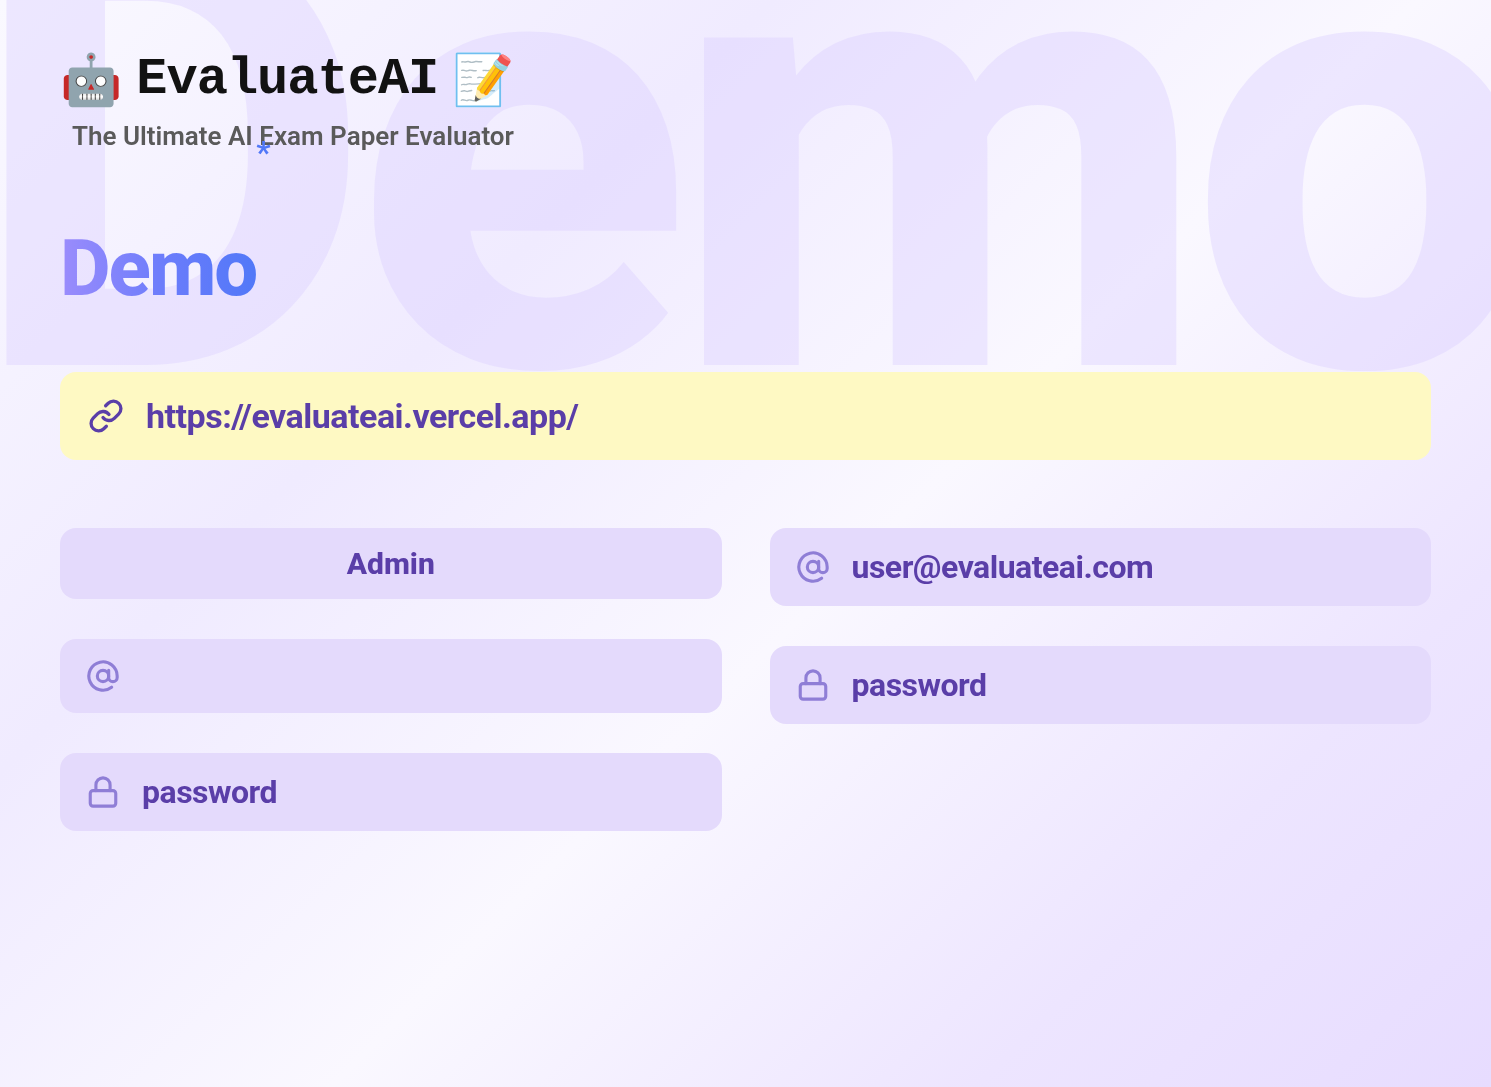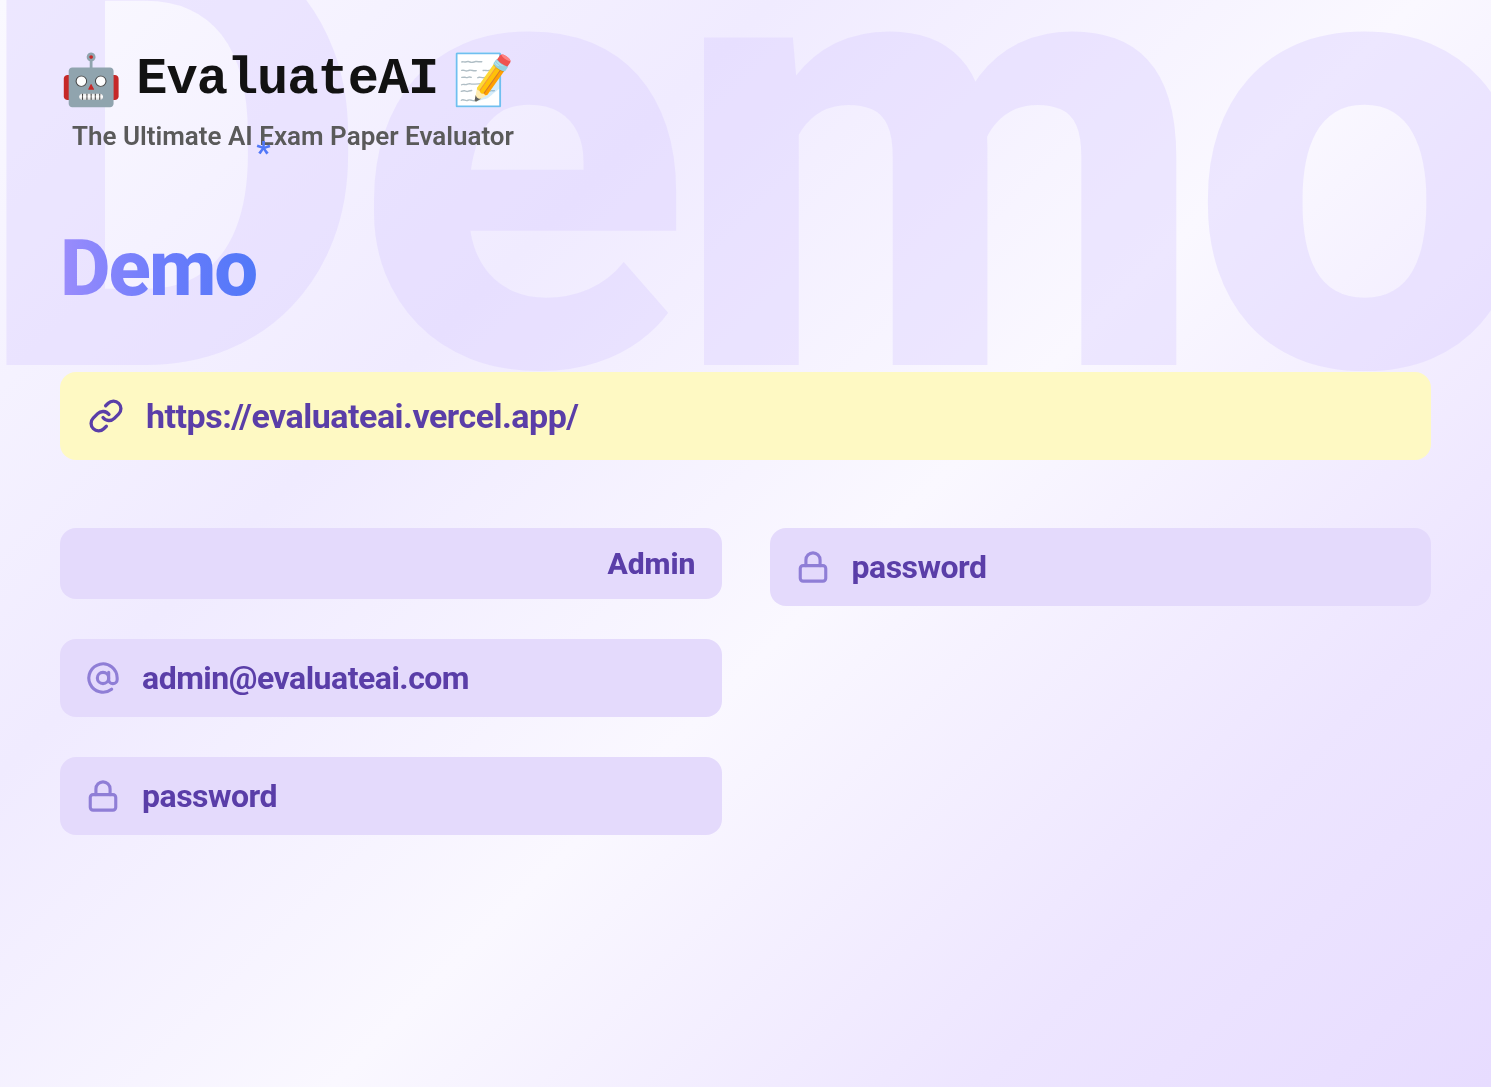--- a/index.html
+++ b/index.html
@@ -89,21 +89,21 @@
 .col { flex: 1; display: flex; flex-direction: column; gap: 40px; }
 .pill {
   background: #e4dafc;
   border-radius: 16px;
   padding: 20px 26px;
   display: flex;
   align-items: center;
   gap: 22px;
 }
 .pill.header-pill {
-  justify-content: flex-end;
+  justify-content: center;
   padding: 18px 26px;
 }
 .pill-label {
   font-size: 30px;
   font-weight: 800;
   color: #5a3ea8;
   letter-spacing: 0px;
 }
 .pill-value {
   font-size: 32px;
@@ -147,32 +147,38 @@
   <div class="columns">
     <div class="col">
       <div class="pill header-pill">
         <span class="pill-label">Admin</span>
       </div>
       <div class="pill">
         <svg width="34" height="34" viewBox="0 0 24 24" fill="none" stroke="#8f7ed6" stroke-width="2.2" stroke-linecap="round" stroke-linejoin="round">
             <circle cx="12" cy="12" r="4"></circle>
             <path d="M16 8v5a3 3 0 0 0 6 0v-1a10 10 0 1 0-3.92 7.94"></path>
           </svg>
-        <span class="pill-value">admin@evaluateai.com</span>
       </div>
       <div class="pill">
         <svg width="34" height="34" viewBox="0 0 24 24" fill="none" stroke="#8f7ed6" stroke-width="2.2" stroke-linecap="round" stroke-linejoin="round">
             <rect x="3" y="11" width="18" height="11" rx="2" ry="2"></rect>
             <path d="M7 11V7a5 5 0 0 1 10 0v4"></path>
           </svg>
         <span class="pill-value">password</span>
       </div>
     </div>
 
     <div class="col">
+      <div class="pill">
+        <svg width="34" height="34" viewBox="0 0 24 24" fill="none" stroke="#8f7ed6" stroke-width="2.2" stroke-linecap="round" stroke-linejoin="round">
+            <circle cx="12" cy="12" r="4"></circle>
+            <path d="M16 8v5a3 3 0 0 0 6 0v-1a10 10 0 1 0-3.92 7.94"></path>
+          </svg>
+        <span class="pill-value">user@evaluateai.com</span>
+      </div>
       <div class="pill">
         <svg width="34" height="34" viewBox="0 0 24 24" fill="none" stroke="#8f7ed6" stroke-width="2.2" stroke-linecap="round" stroke-linejoin="round">
             <rect x="3" y="11" width="18" height="11" rx="2" ry="2"></rect>
             <path d="M7 11V7a5 5 0 0 1 10 0v4"></path>
           </svg>
         <span class="pill-value">password</span>
       </div>
     </div>
   </div>
 

